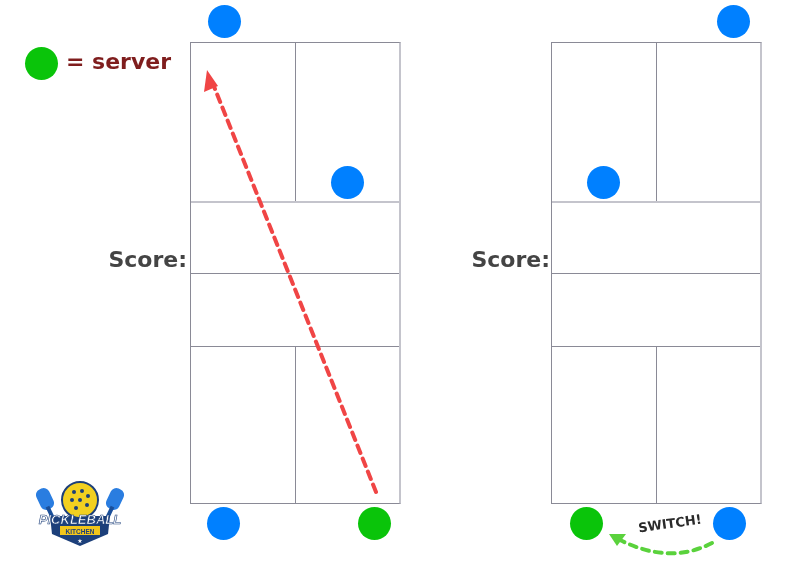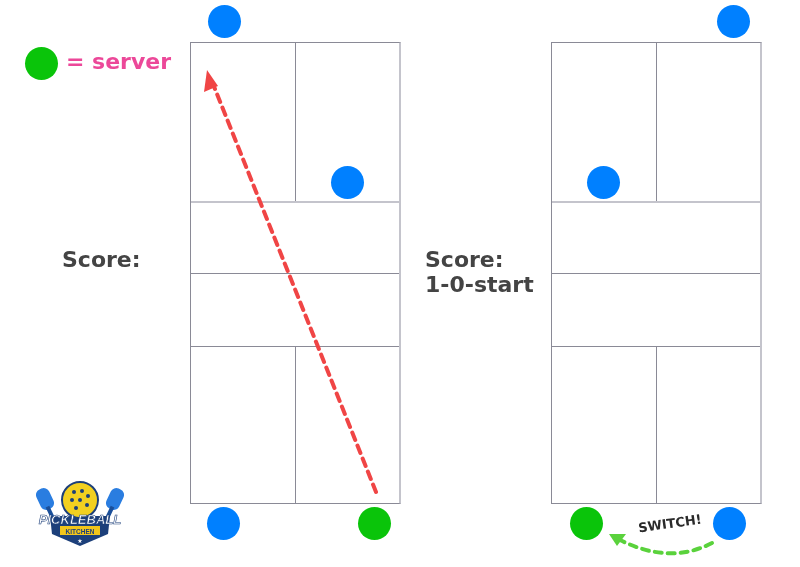--- a/index.html
+++ b/index.html
@@ -4,22 +4,22 @@
 <style>
   html, body { margin:0; padding:0; }
   body { width:800px; height:567px; background:#ffffff; position:relative; overflow:hidden;
          font-family:"DejaVu Sans", sans-serif; }
   .abs { position:absolute; }
   .court { position:absolute; box-sizing:border-box; border:1px solid #8a8a96; border-right:2px solid #c4c4cc; background:#fff; }
   .hline { position:absolute; left:0; right:0; height:0; border-top:1px solid #8a8a96; }
   .hline.thick { border-top:2px solid #c4c4cc; }
   .vline { position:absolute; width:0; border-left:1px solid #8a8a96; }
   .dot { position:absolute; width:33px; height:33px; border-radius:50%; }
-  .score { position:absolute; text-align:left; font-weight:bold; font-size:22px; line-height:25px; color:#444444; letter-spacing:0px; }
-  .legend-text { position:absolute; font-weight:bold; font-size:22px; color:#ec4899; }
+  .score { position:absolute; text-align:right; font-weight:bold; font-size:22px; line-height:25px; color:#444444; letter-spacing:0px; }
+  .legend-text { position:absolute; font-weight:bold; font-size:22px; color:#7f1d1d; }
   .switch-label { position:absolute; font-weight:bold; font-size:13px; color:#2a2a2a; transform:rotate(-8deg); }
   svg.overlay { position:absolute; left:0; top:0; }
 </style>
 </head>
 <body>
 
 <div class="dot" style="left:25px;top:47px;background:#0ac40a;"></div>
 <div class="legend-text" style="left:66px;top:49px;">= server</div>
 
 <div class="court" style="left:190px;top:42px;width:211px;height:462px;">
@@ -42,21 +42,20 @@
 <div class="court" style="left:551px;top:42px;width:211px;height:462px;">
   <div class="vline" style="left:104px;top:0;height:158px;"></div>
   <div class="hline thick" style="top:158px;"></div>
   <div class="hline" style="top:230px;"></div>
   <div class="hline" style="top:303px;"></div>
   <div class="vline" style="left:104px;top:303px;height:158px;"></div>
 </div>
 
 <div class="score" style="left:425px;top:247px;width:125px;">
   <div>Score:</div>
-  <div>1-0-start</div>
 </div>
 
 <div class="dot" style="left:717px;top:5px;background:#0080ff;"></div>
 <div class="dot" style="left:587px;top:166px;background:#0080ff;"></div>
 <div class="dot" style="left:570px;top:507px;background:#0ac40a;"></div>
 <div class="dot" style="left:713px;top:507px;background:#0080ff;"></div>
 
 <div class="switch-label" style="left:638px;top:516px;">SWITCH!</div>
 
 <svg class="overlay" width="800" height="567">

